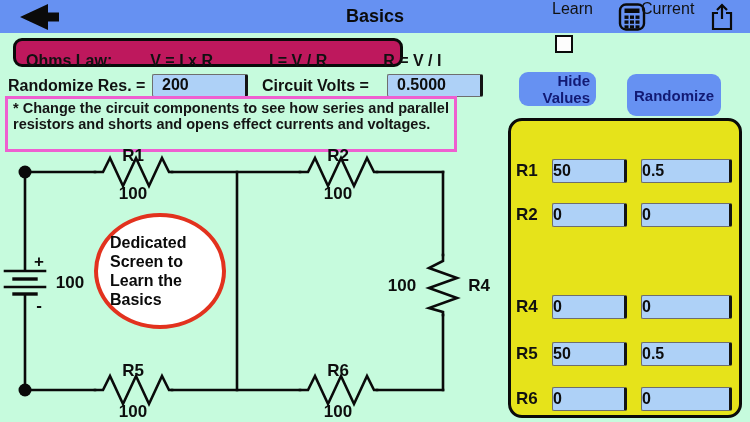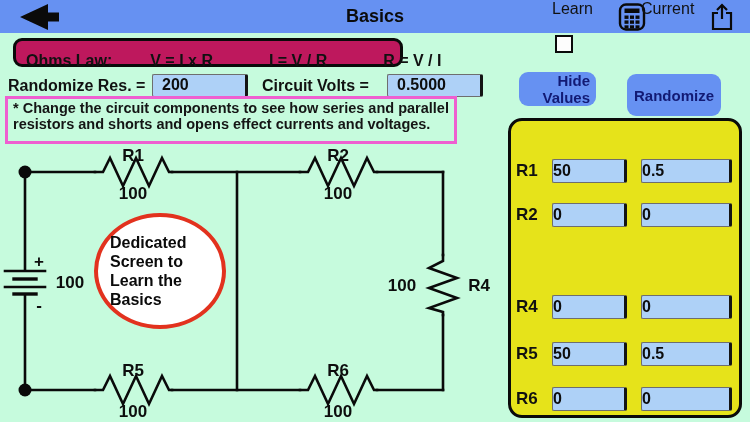--- a/index.html
+++ b/index.html
@@ -62,21 +62,21 @@
     position:absolute; background:#6691f2; border:none; border-radius:9px;
     color:#121a74; font-weight:bold; font-size:15px; font-family:inherit;
     display:flex; align-items:center; justify-content:center; text-align:right;
     line-height:17px; cursor:pointer;
   }
   .btn-hide { left:519px; top:72px; width:77px; height:34px; padding:0 6px; }
   .btn-rand { left:627px; top:74px; width:94px; height:42px; }
 
   
   .note-box {
-    position:absolute; left:5px; top:96px; width:452px; height:48px;
+    position:absolute; left:5px; top:96px; width:452px; height:56px;
     border:3px solid #ee5fd0; background:transparent;
     font-weight:bold; font-size:14.5px; line-height:15.5px; color:#151515;
     padding:2px 5px;
   }
 
   
   .circuit-svg { position:absolute; left:0; top:0; width:500px; height:422px; }
   .circuit-svg polyline, .circuit-svg path, .circuit-svg line {
     fill:none; stroke:#0a0a0a; stroke-width:2.6; stroke-linecap:square;
   }

